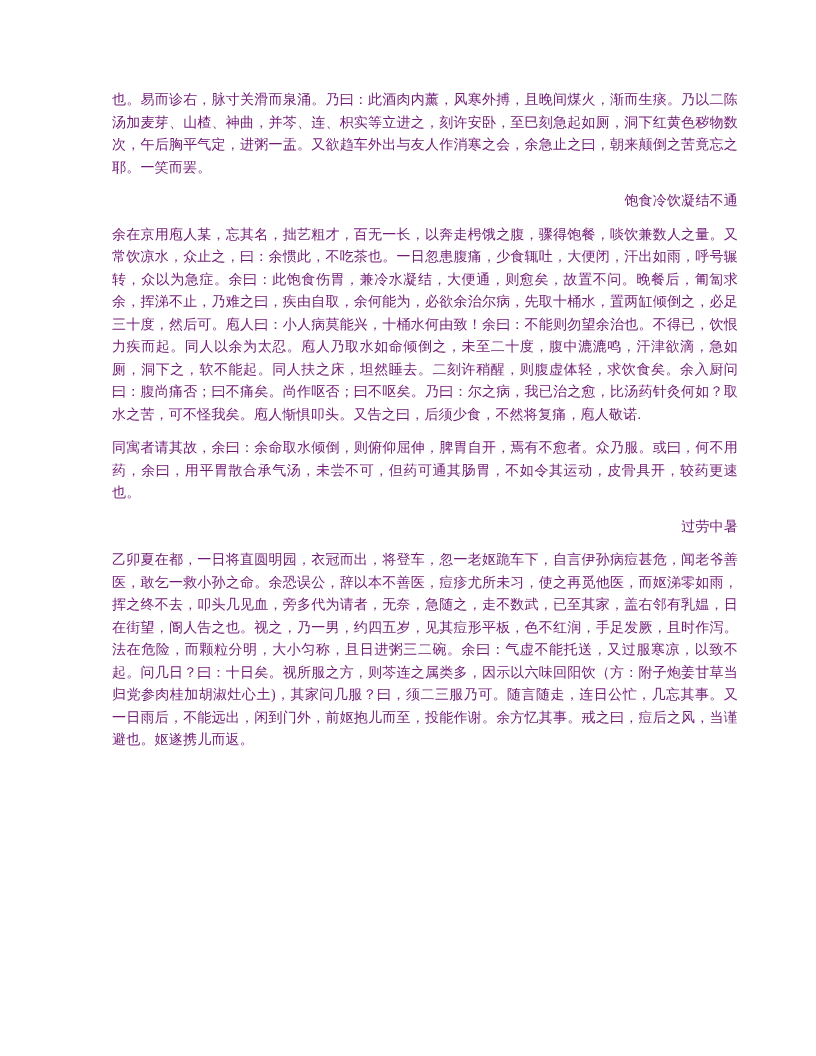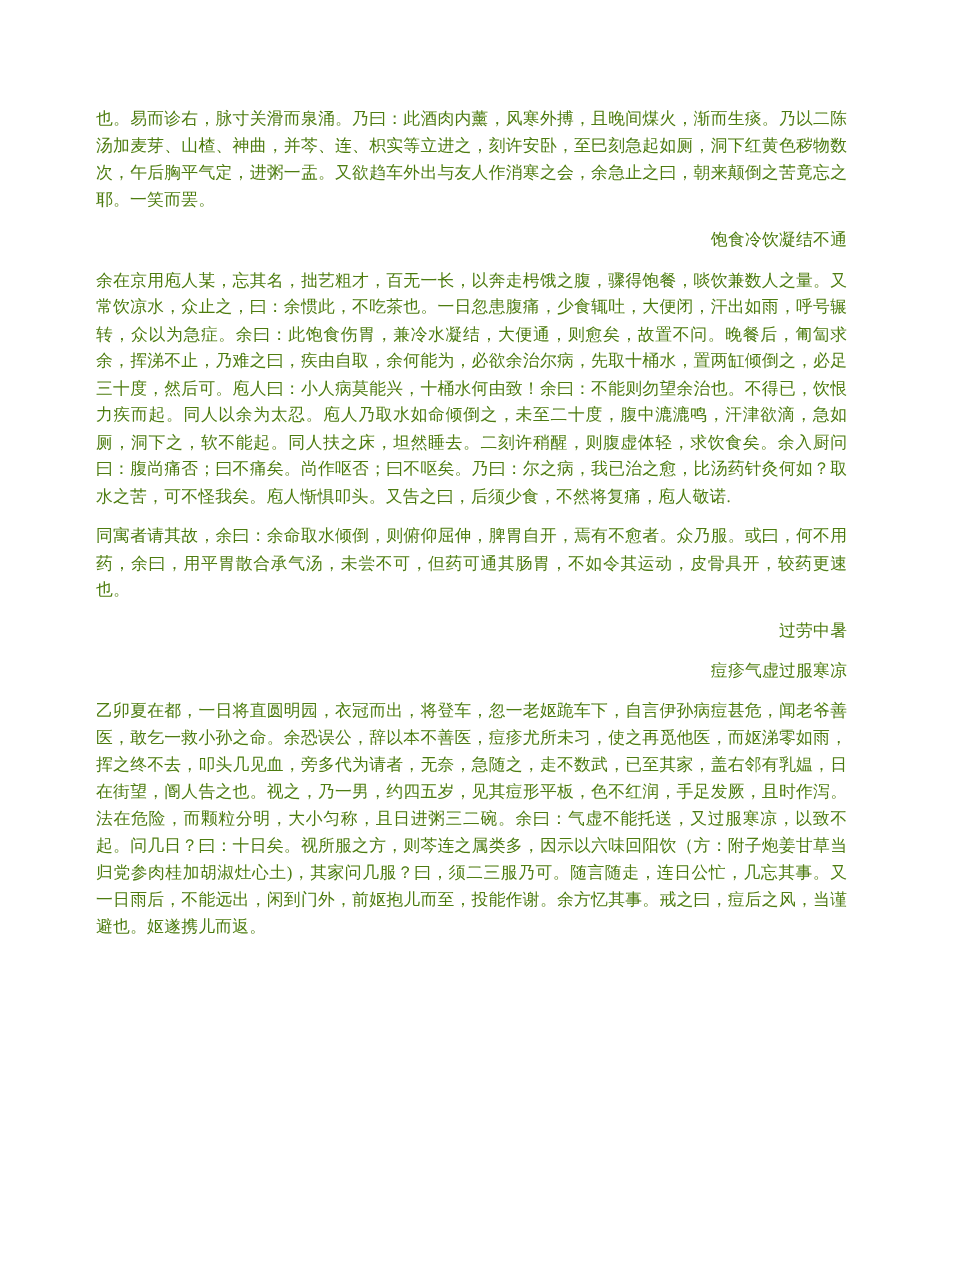--- a/index.html
+++ b/index.html
@@ -10,27 +10,27 @@
   .page {
     position: relative;
     width: 816px;
     height: 1056px;
     background: #ffffff;
     overflow: hidden;
     box-sizing: border-box;
   }
   .content {
     position: absolute;
-    left: 80px;
+    left: 112px;
     top: 89px;
     width: 626px;
     font-family: "Liberation Serif", "DejaVu Serif", serif;
     font-size: 14px;
     line-height: 22.5px;
-    color: #4d7c0f;
+    color: #701a75;
   }
   .para {
     margin: 0 0 11px 0;
     text-align: justify;
     text-justify: inter-ideograph;
     letter-spacing: 0.2px;
   }
   .heading {
     margin: 0 0 11px 0;
     text-align: right;
@@ -42,16 +42,15 @@
 </head>
 <body>
 
 <div class="page">
   <div class="content">
     <div class="para">也。易而诊右，脉寸关滑而泉涌。乃曰：此酒肉内薰，风寒外搏，且晚间煤火，渐而生痰。乃以二陈汤加麦芽、山楂、神曲，并芩、连、枳实等立进之，刻许安卧，至巳刻急起如厕，洞下红黄色秽物数次，午后胸平气定，进粥一盂。又欲趋车外出与友人作消寒之会，余急止之曰，朝来颠倒之苦竟忘之耶。一笑而罢。</div>
     <div class="heading">饱食冷饮凝结不通</div>
     <div class="para">余在京用庖人某，忘其名，拙艺粗才，百无一长，以奔走枵饿之腹，骤得饱餐，啖饮兼数人之量。又常饮凉水，众止之，曰：余惯此，不吃茶也。一日忽患腹痛，少食辄吐，大便闭，汗出如雨，呼号辗转，众以为急症。余曰：此饱食伤胃，兼冷水凝结，大便通，则愈矣，故置不问。晚餐后，匍匐求余，挥涕不止，乃难之曰，疾由自取，余何能为，必欲余治尔病，先取十桶水，置两缸倾倒之，必足三十度，然后可。庖人曰：小人病莫能兴，十桶水何由致！余曰：不能则勿望余治也。不得已，饮恨力疾而起。同人以余为太忍。庖人乃取水如命倾倒之，未至二十度，腹中漉漉鸣，汗津欲滴，急如厕，洞下之，软不能起。同人扶之床，坦然睡去。二刻许稍醒，则腹虚体轻，求饮食矣。余入厨问曰：腹尚痛否；曰不痛矣。尚作呕否；曰不呕矣。乃曰：尔之病，我已治之愈，比汤药针灸何如？取水之苦，可不怪我矣。庖人惭惧叩头。又告之曰，后须少食，不然将复痛，庖人敬诺.</div>
     <div class="para">同寓者请其故，余曰：余命取水倾倒，则俯仰屈伸，脾胃自开，焉有不愈者。众乃服。或曰，何不用药，余曰，用平胃散合承气汤，未尝不可，但药可通其肠胃，不如令其运动，皮骨具开，较药更速也。</div>
     <div class="heading">过劳中暑</div>
-    <div class="heading">痘疹气虚过服寒凉</div>
     <div class="para">乙卯夏在都，一日将直圆明园，衣冠而出，将登车，忽一老妪跪车下，自言伊孙病痘甚危，闻老爷善医，敢乞一救小孙之命。余恐误公，辞以本不善医，痘疹尤所未习，使之再觅他医，而妪涕零如雨，挥之终不去，叩头几见血，旁多代为请者，无奈，急随之，走不数武，已至其家，盖右邻有乳媪，日在街望，阍人告之也。视之，乃一男，约四五岁，见其痘形平板，色不红润，手足发厥，且时作泻。法在危险，而颗粒分明，大小匀称，且日进粥三二碗。余曰：气虚不能托送，又过服寒凉，以致不起。问几日？曰：十日矣。视所服之方，则芩连之属类多，因示以六味回阳饮（方：附子炮姜甘草当归党参肉桂加胡淑灶心土)，其家问几服？曰，须二三服乃可。随言随走，连日公忙，几忘其事。又一日雨后，不能远出，闲到门外，前妪抱儿而至，投能作谢。余方忆其事。戒之曰，痘后之风，当谨避也。妪遂携儿而返。</div>
   </div>
 </div>
 
 </body></html>

